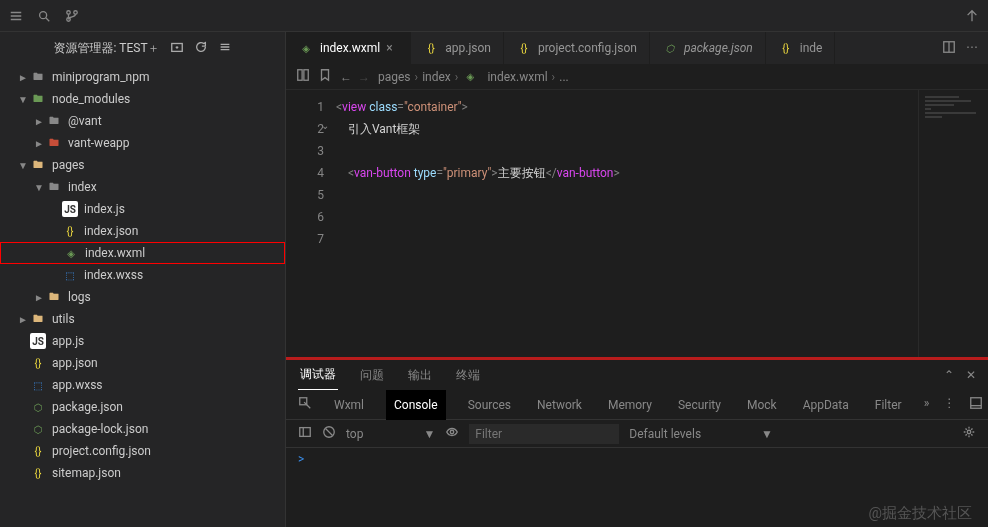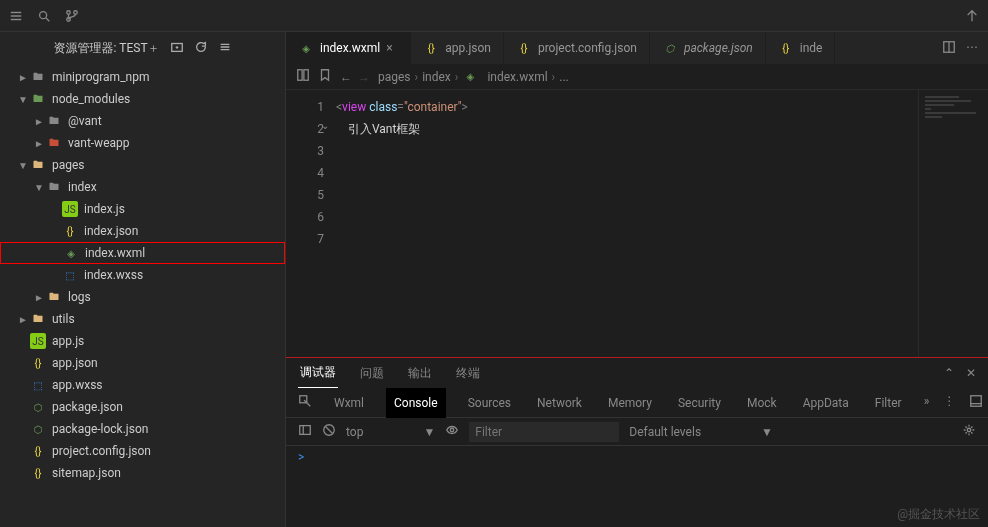--- a/index.html
+++ b/index.html
@@ -13,21 +13,21 @@
 .sidebar-actions{display:flex;gap:10px}
 .sidebar-actions .icon{color:#aaa;cursor:pointer}
 .tree{flex:1;overflow:auto;padding-top:2px}
 .tree-item{display:flex;align-items:center;height:22px;padding-left:12px;cursor:pointer;white-space:nowrap}
 .chev{width:14px;display:inline-block;color:#888;font-size:10px;text-align:center}
 .fi{width:16px;height:16px;margin-right:6px;display:inline-flex;align-items:center;justify-content:center;font-size:10px;border-radius:2px}
 .fi-folder{color:#888}
 .fi-folder-open{color:#dcb67a}
 .fi-folder-green{color:#6a9955}
 .fi-folder-red{color:#c74e39}
-.fi-js{background:#84cc16;color:#333;font-weight:normal}
+.fi-js{background:#ffffff;color:#333;font-weight:bold}
 .fi-json{color:#f1dd3f}
 .fi-wxml{color:#6a9955}
 .fi-wxss{color:#3b8eea}
 .fi-pkg{color:#6a9955}
 .highlighted{border:1.5px solid red}
 .editor-pane{flex:1;display:flex;flex-direction:column;background:#1e1e1e;min-width:0}
 .tabs{height:32px;background:#252526;display:flex;align-items:center;overflow:hidden}
 .tab{height:32px;display:flex;align-items:center;padding:0 12px;gap:6px;color:#969696;cursor:pointer;border-right:1px solid #1e1e1e}
 .tab.active{background:#1e1e1e;color:#fff}
 .tab .fi{margin-right:0}
@@ -45,34 +45,34 @@
 .c-comment{color:#6a9955}
 .c-punc{color:#808080}
 .c-tag{color:#d946ef}
 .c-attr{color:#9cdcfe}
 .c-str{color:#ce9178}
 .c-text{color:#d4d4d4}
 .fold{position:absolute;left:35px;top:30px;color:#888;font-size:10px}
 .minimap{width:70px;background:#1e1e1e;border-left:1px solid #2a2a2a;position:relative}
 .minimap-content{position:absolute;top:6px;left:6px;right:6px}
 .mm-line{height:2px;margin-bottom:2px;background:#3a3a3a}
-.panel{height:170px;background:#1e1e1e;border-top:1px solid #b91c1c;display:flex;flex-direction:column}
+.panel{height:170px;background:#1e1e1e;border-top:3px solid #b91c1c;display:flex;flex-direction:column}
 .panel-tabs{height:30px;display:flex;align-items:center;padding:0 12px;gap:20px;color:#888}
 .panel-tab{cursor:pointer;padding:0 2px;height:30px;display:flex;align-items:center}
 .panel-tab.active{color:#fff;border-bottom:1px solid #fff}
 .panel-right{margin-left:auto;display:flex;gap:12px}
 .devtools-tabs{height:30px;display:flex;align-items:center;padding:0 12px;gap:18px;color:#888;border-bottom:1px solid #333}
 .devtools-tab{cursor:pointer;height:30px;display:flex;align-items:center;padding:0 4px}
 .devtools-tab.active{background:#000;color:#fff;padding:0 8px}
 .devtools-right{margin-left:auto;display:flex;gap:14px}
 .console-toolbar{height:28px;display:flex;align-items:center;padding:0 12px;gap:10px;border-bottom:1px solid #333;color:#888}
 .console-select{display:flex;align-items:center;gap:60px}
 .console-filter{background:#2a2a2a;border:none;color:#ccc;padding:2px 6px;height:20px;width:150px}
 .console-body{flex:1;padding:4px 12px;color:#3b8eea;font-family:Consolas,Monaco,monospace}
-.watermark{position:absolute;bottom:4px;right:8px;color:#555;font-size:12px}
+.watermark{position:absolute;bottom:4px;right:16px;color:#555;font-size:15px}
 svg{width:14px;height:14px;fill:none;stroke:currentColor;stroke-width:1.5}
 .spacer{flex:1}
 </style>
 </head>
 <body>
 
 <div class="topbar">
   <span class="icon">
       <svg viewBox="0 0 16 16">
         <path d="M2 4h12M2 8h12M2 12h12"></path>
@@ -278,20 +278,21 @@
           <div>4</div>
           <div>5</div>
           <div>6</div>
           <div>7</div>
         </div>
       <span class="fold">⌄</span>
       <div class="code">
         <div class="line"><span class="c-punc">&lt;</span><span class="c-tag">view</span><span> </span><span class="c-attr">class</span><span class="c-punc">=</span><span class="c-str">"container"</span><span class="c-punc">&gt;</span></div>
         <div class="line"><span class="c-text">    引入Vant框架</span></div>
         <div class="line"></div>
+        <div class="line"><span class="c-punc">    &lt;</span><span class="c-tag">van-button</span><span> </span><span class="c-attr">type</span><span class="c-punc">=</span><span class="c-str">"primary"</span><span class="c-punc">&gt;</span><span class="c-text">主要按钮</span><span class="c-punc">&lt;/</span><span class="c-tag">van-button</span><span class="c-punc">&gt;</span></div>
         <div class="line"></div>
       </div>
       <div class="minimap">
         <div class="minimap-content">
           <div class="mm-line" style="width:60%"></div>
           <div class="mm-line" style="width:80%"></div>
           <div class="mm-line" style="width:50%"></div>
           <div class="mm-line" style="width:10%"></div>
           <div class="mm-line" style="width:90%"></div>
           <div class="mm-line" style="width:30%"></div>

